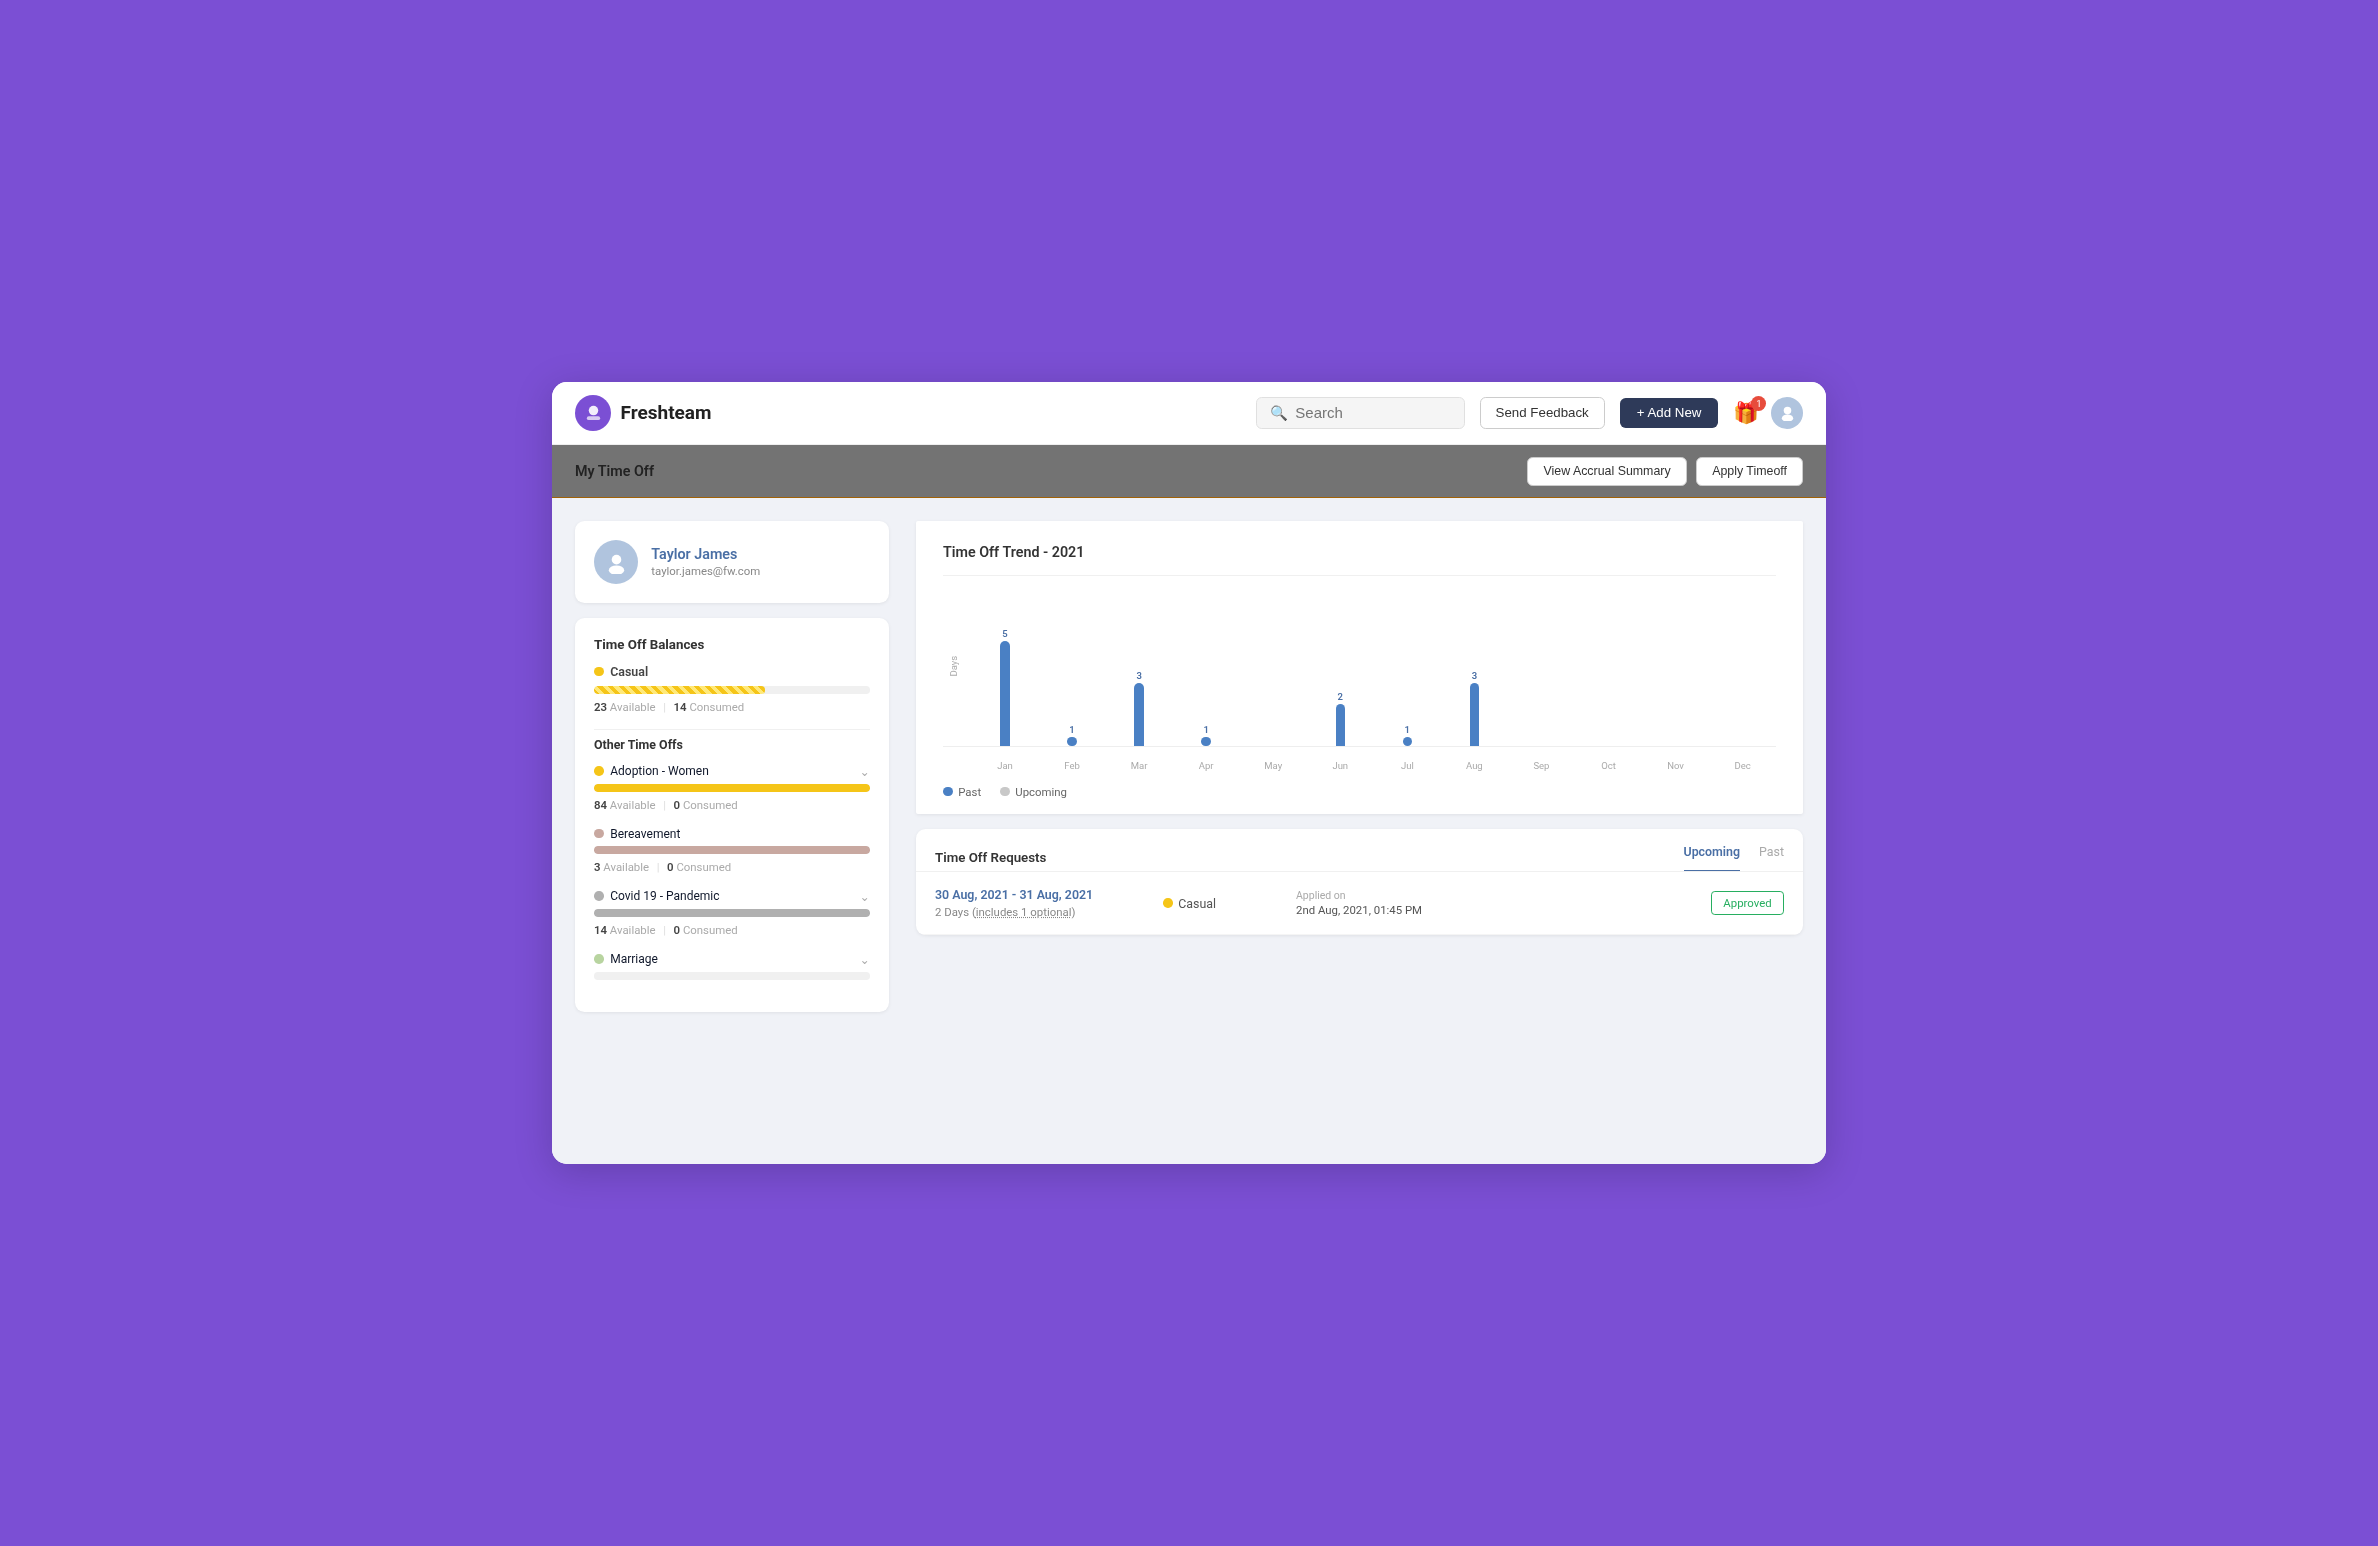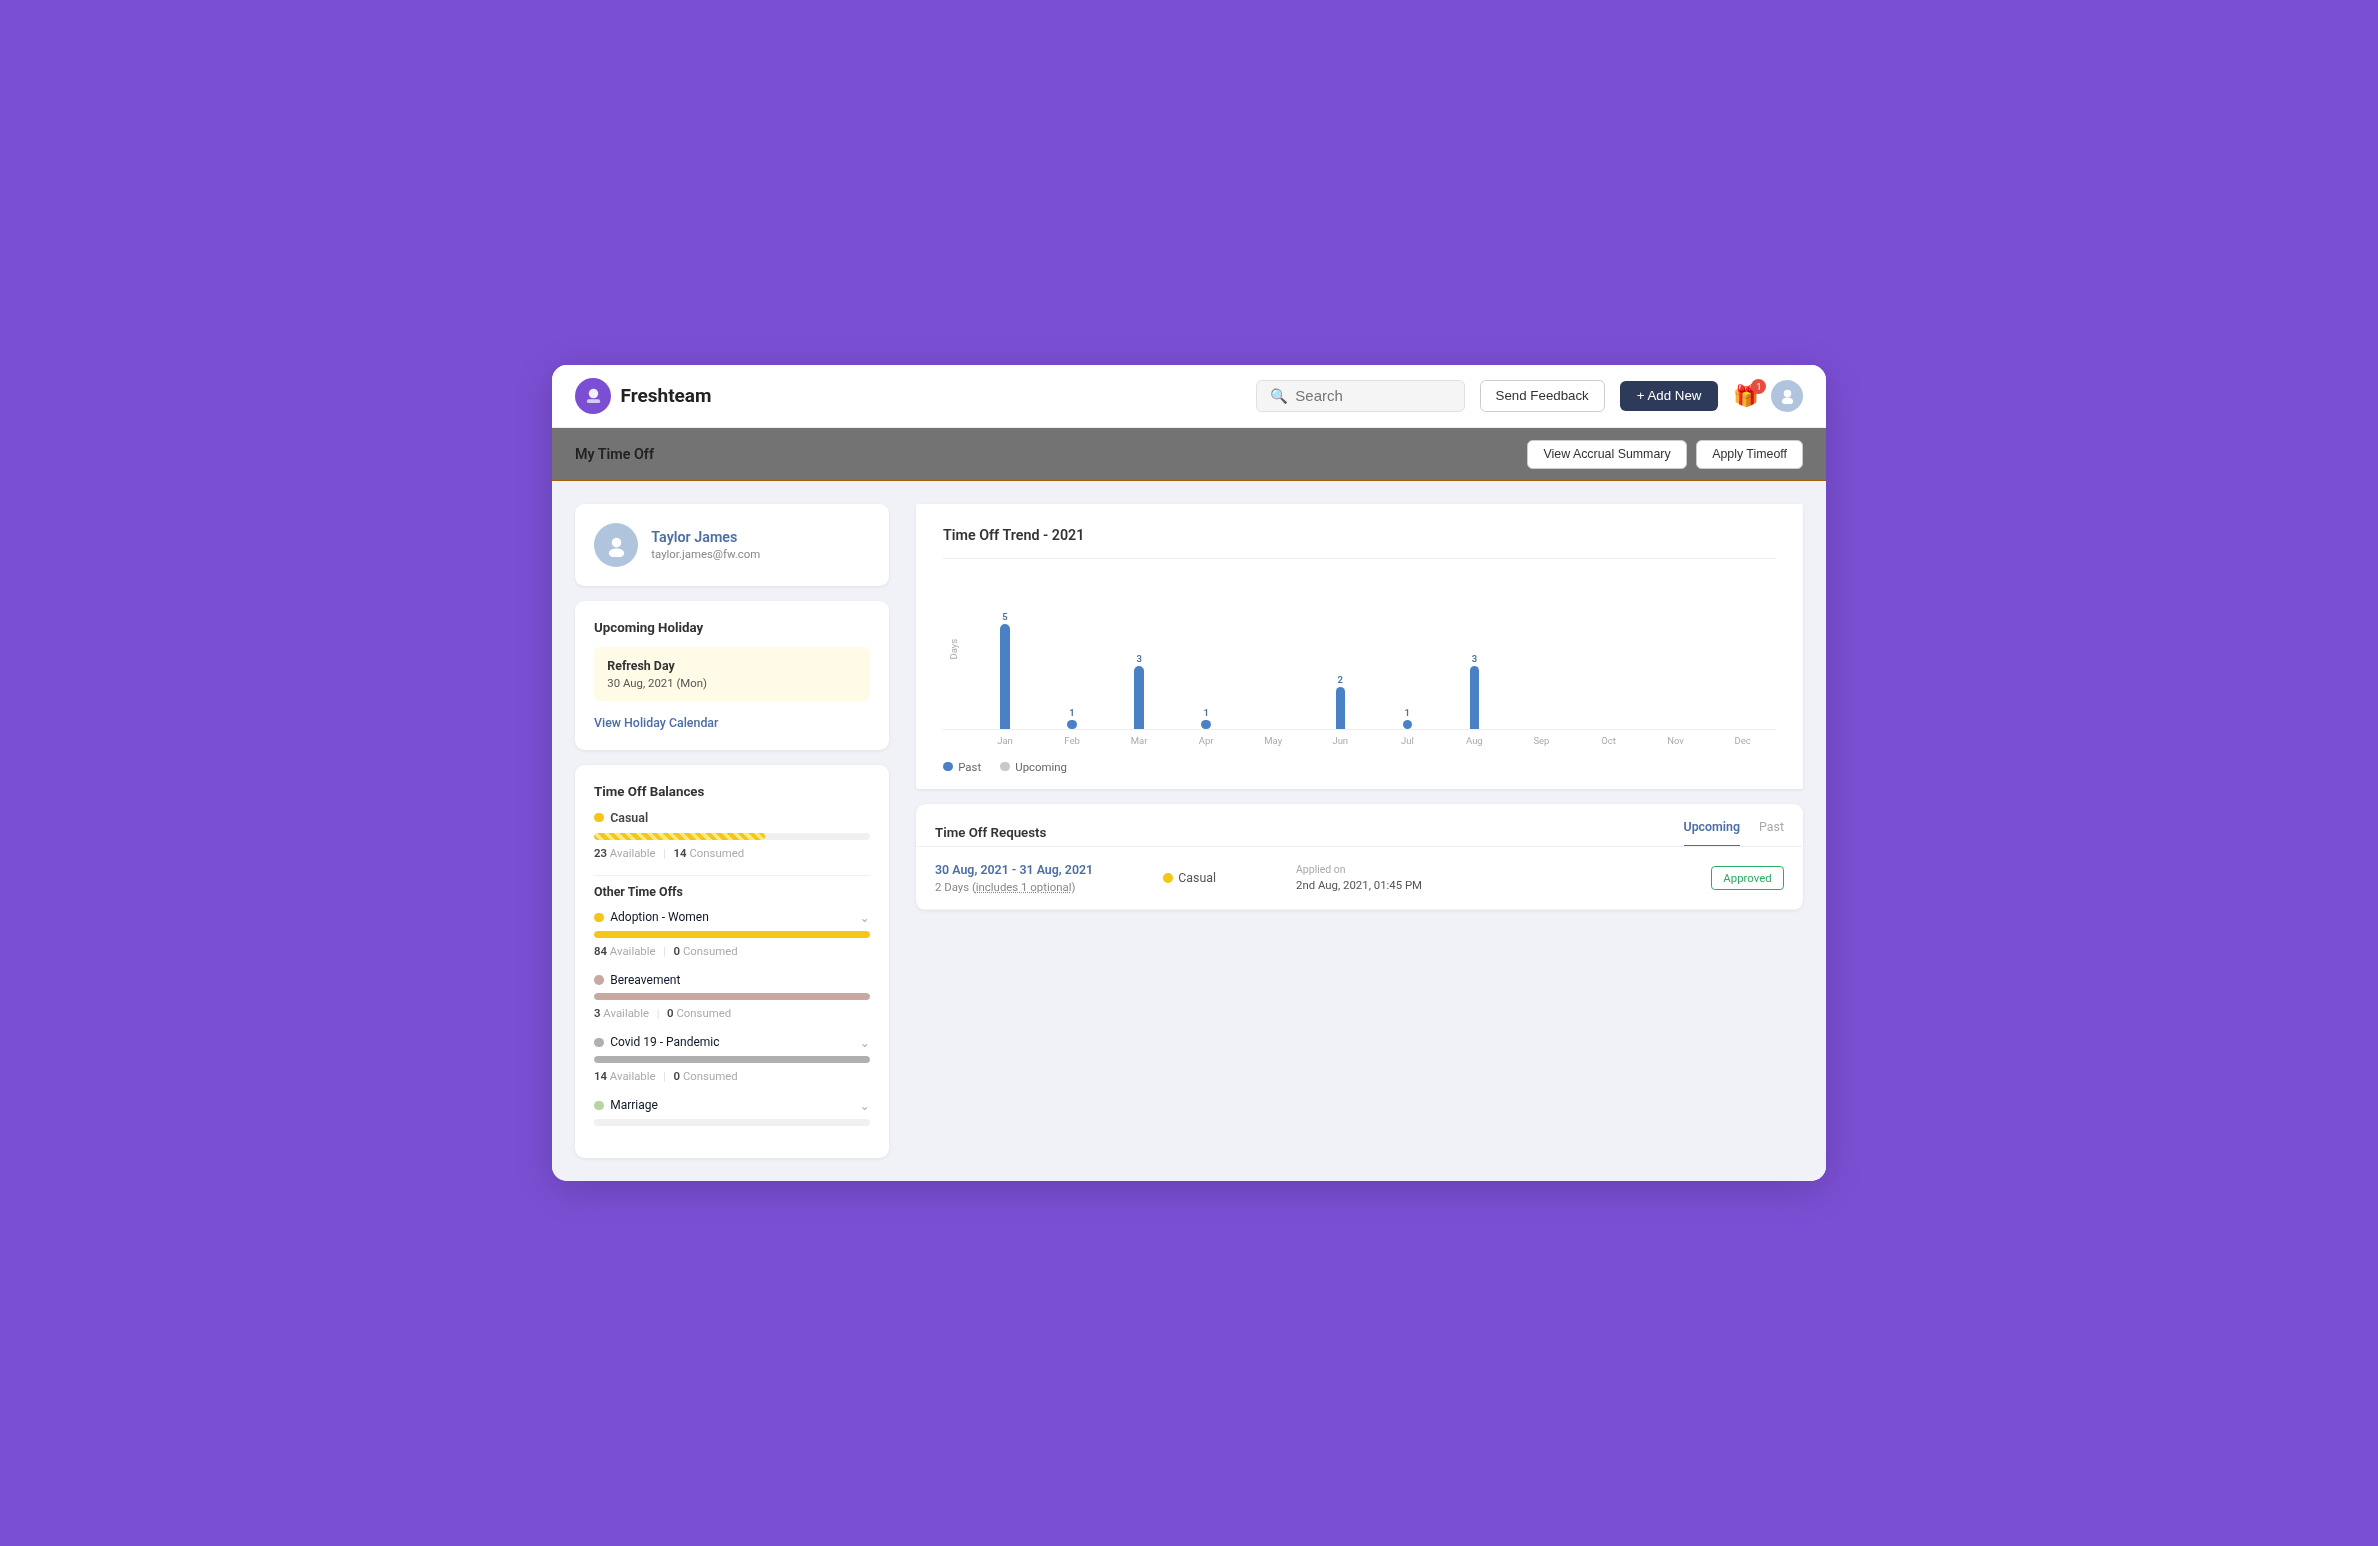--- a/index.html
+++ b/index.html
@@ -352,21 +352,21 @@
     }
     .dot-marker {
       width: 9.5px; height: 9.5px;
       border-radius: 50%;
       background: #4a80c4;
       margin-bottom: 0;
     }
     .chart-months {
       display: flex;
       padding-left: 28.5px;
-      margin-top: 5px;
+      margin-top: 13px;
     }
     .month-label {
       flex: 1;
       text-align: center;
       font-size: 9.5px;
       color: #aaa;
     }
     .chart-legend {
       display: flex;
       gap: 19px;
@@ -526,28 +526,20 @@
               <circle cx="12" cy="9" r="5" fill="#fff"></circle>
               <ellipse cx="12" cy="20" rx="8" ry="5" fill="#fff"></ellipse>
             </svg>
         </div>
         <div>
           <div class="profile-name">Taylor James</div>
           <div class="profile-email">taylor.james@fw.com</div>
         </div>
       </div>
 
-      <div class="card">
-        <div class="section-title">Upcoming Holiday</div>
-        <div class="holiday-box">
-          <div class="holiday-name">Refresh Day</div>
-          <div class="holiday-date">30 Aug, 2021 (Mon)</div>
-        </div>
-        <a class="view-calendar-link">View Holiday Calendar</a>
-      </div>
 
       <div class="card">
         <div class="section-title">Time Off Balances</div>
         <div class="balance-label">
           <div class="dot" style="background:#f5c518;"></div>
           <span>Casual</span>
         </div>
         <div class="progress-bar-wrap">
           <div class="progress-bar-fill" style="width:62%; background: linear-gradient(to right, #f5c518 62%, transparent 62%); background: repeating-linear-gradient(45deg, #f5c518, #f5c518 3.8px, #ffe97a 3.8px, #ffe97a 7.6px);"></div>
         </div>

